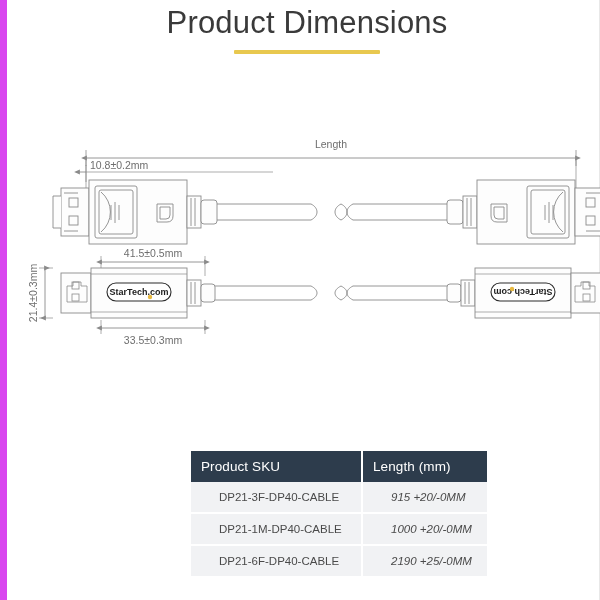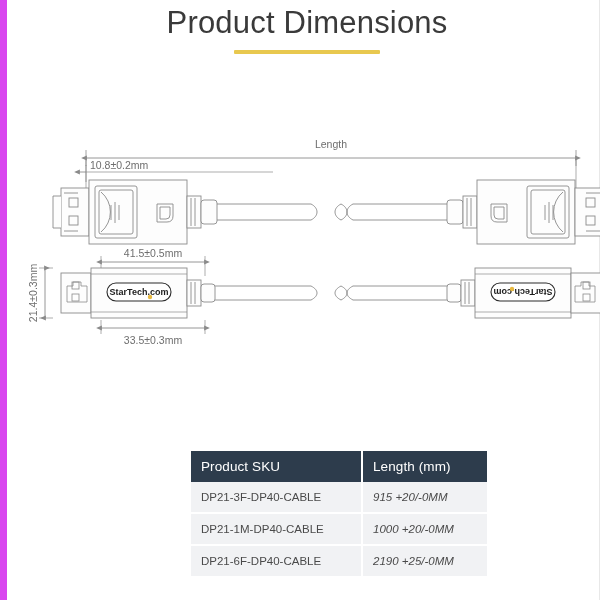--- a/index.html
+++ b/index.html
@@ -95,21 +95,21 @@
     border-right: 2px solid #ffffff;
     letter-spacing: 0.1px;
   }
   #spec-table th:last-child { border-right: none; }
   #spec-table td {
     background: #f1f2f4;
     color: #4a4a4a;
     font-size: 11.5px;
     font-weight: 400;
     text-align: left;
-    padding: 9px 0 9px 10px;
+    padding: 9px 0 9px 28px;
     border-right: 2px solid #ffffff;
     border-bottom: 2px solid #ffffff;
   }
   #spec-table td:last-child { border-right: none; font-style: italic; }
   .col-sku { width: 160px; }
   .col-len { width: 114px; }
 </style>
 </head>
 <body>
 

